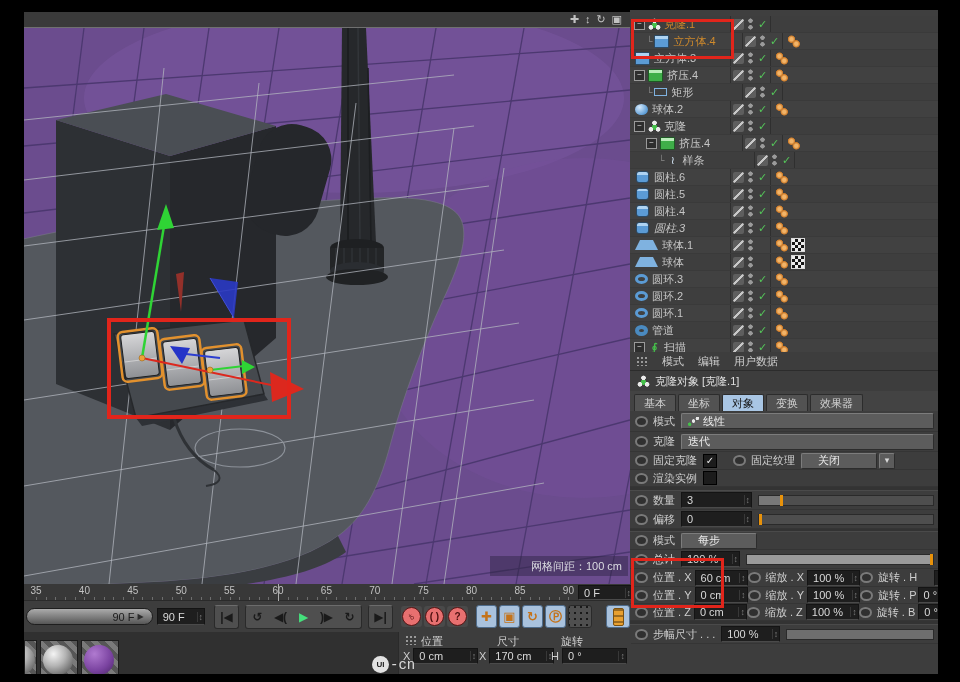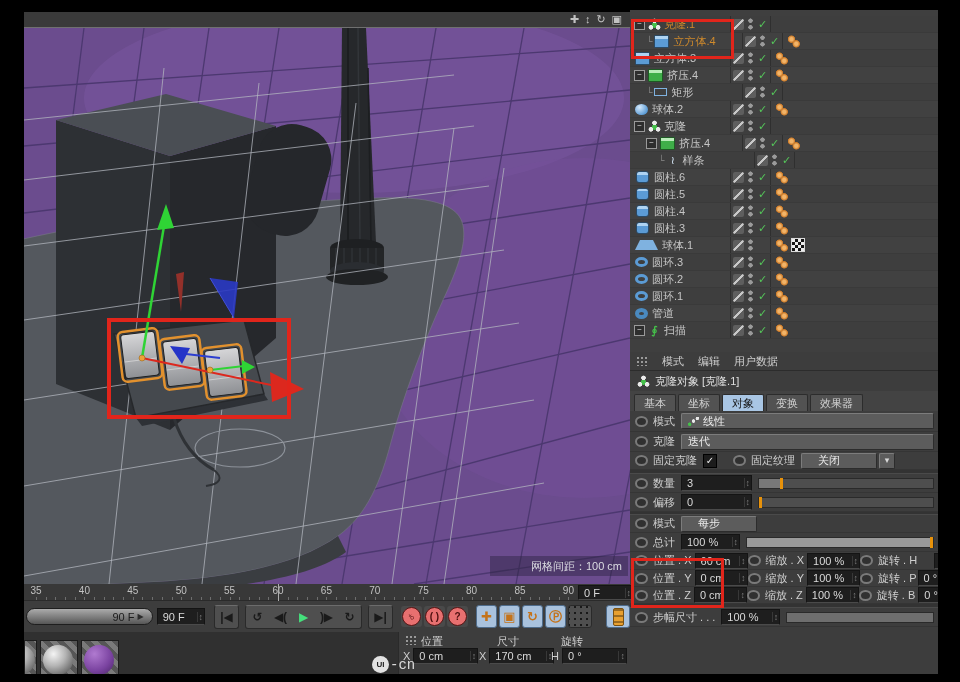--- a/index.html
+++ b/index.html
@@ -427,37 +427,52 @@
           <span class="om-layer">
             <span class="layer-chip"></span>
           </span>
           <span class="om-dots"></span>
           <span class="om-check">✓</span>
           <span class="om-tags">
             <span class="tag-phong"></span>
           </span>
         </div>
         <div class="om-row">
-          <div class="om-name" style="padding-left: 4px;">
+          <div class="om-name" style="padding-left: 4px; font-style: italic;">
             <span class="obj-icon icon-cylinder"></span>
             <span class="om-label">圆柱.3</span>
           </div>
           <span class="om-layer">
             <span class="layer-chip"></span>
           </span>
           <span class="om-dots"></span>
           <span class="om-check">✓</span>
           <span class="om-tags">
             <span class="tag-phong"></span>
           </span>
         </div>
         <div class="om-row">
           <div class="om-name" style="padding-left: 4px;">
             <span class="obj-icon icon-cone"></span>
             <span class="om-label">球体.1</span>
+          </div>
+          <span class="om-layer">
+            <span class="layer-chip"></span>
+          </span>
+          <span class="om-dots"></span>
+          <span class="om-check"></span>
+          <span class="om-tags">
+            <span class="tag-phong"></span>
+            <span class="tag-texture"></span>
+          </span>
+        </div>
+        <div class="om-row">
+          <div class="om-name" style="padding-left: 4px;">
+            <span class="obj-icon icon-cone"></span>
+            <span class="om-label">球体</span>
           </div>
           <span class="om-layer">
             <span class="layer-chip"></span>
           </span>
           <span class="om-dots"></span>
           <span class="om-check"></span>
           <span class="om-tags">
             <span class="tag-phong"></span>
             <span class="tag-texture"></span>
           </span>
@@ -574,20 +589,25 @@
       <span class="ra"></span>
       <span class="alabel">固定克隆</span>
       <span class="cb">✓</span>
       <span style="width:16px"></span>
       <span class="ra"></span>
       <span class="alabel">固定纹理</span>
       <div class="dd small">
           <span>关闭</span>
         </div>
       <span class="ddarrow">▾</span>
+    </div>
+    <div class="arow" style="height:17px">
+      <span class="ra"></span>
+      <span class="alabel">渲染实例</span>
+      <span class="cb"></span>
     </div>
     <div class="gapline" style="height:3px"></div>
     <div class="arow" style="height:19px">
       <span class="ra"></span>
       <span class="alabel">数量</span>
       <div class="nb" style="width:64px">
           <span>3</span>
           <span class="stepper">↕</span>
         </div>
       <div class="sl">

